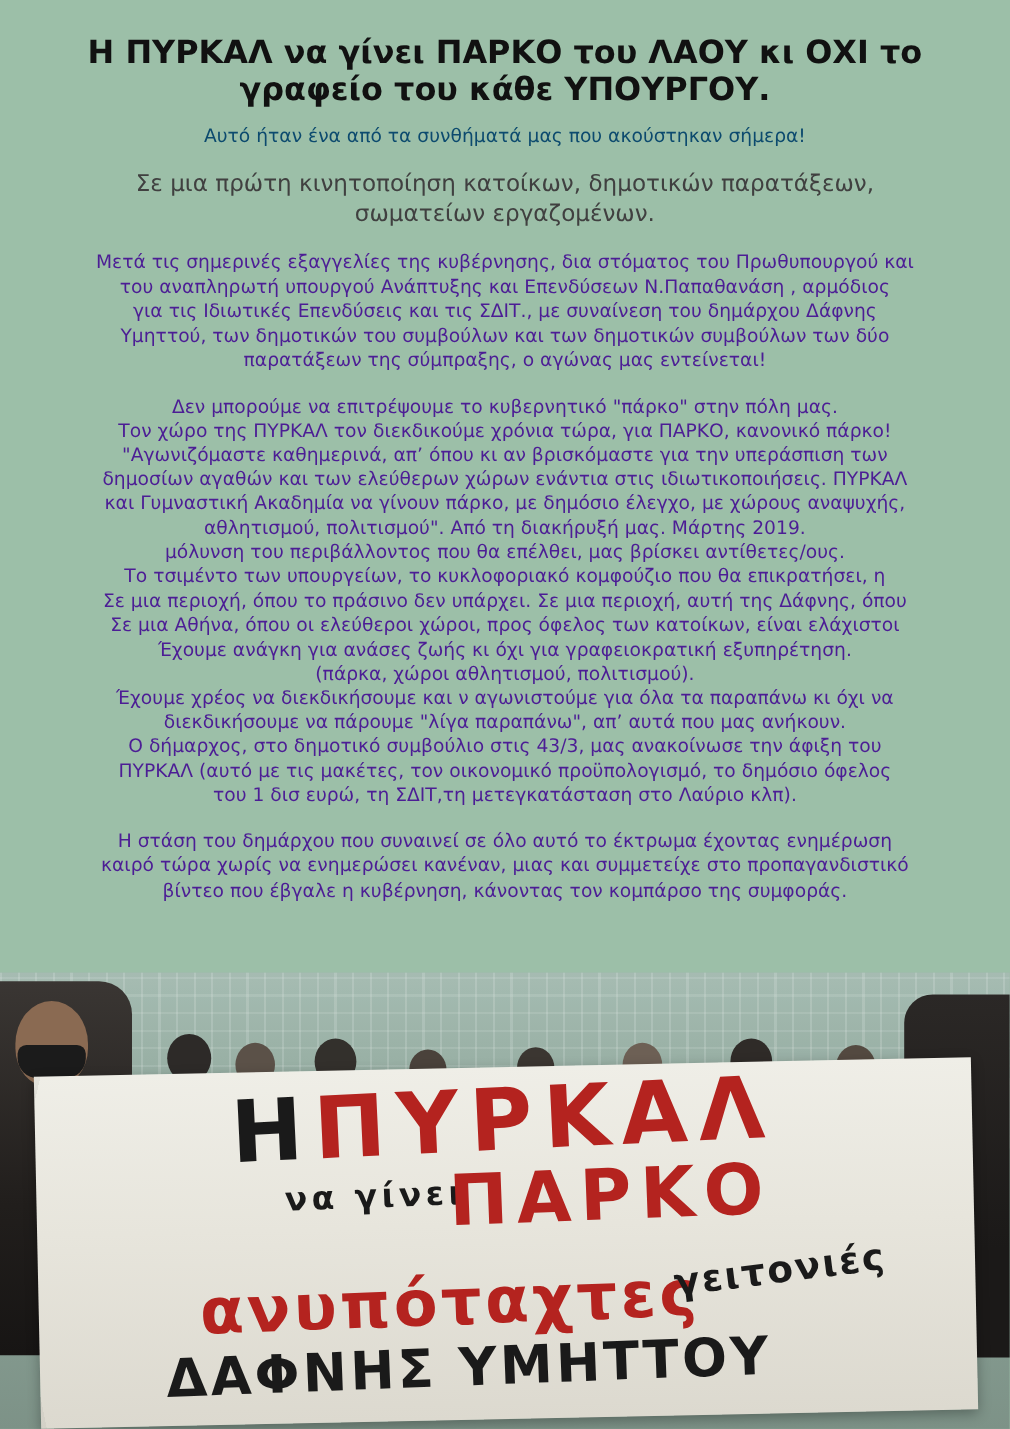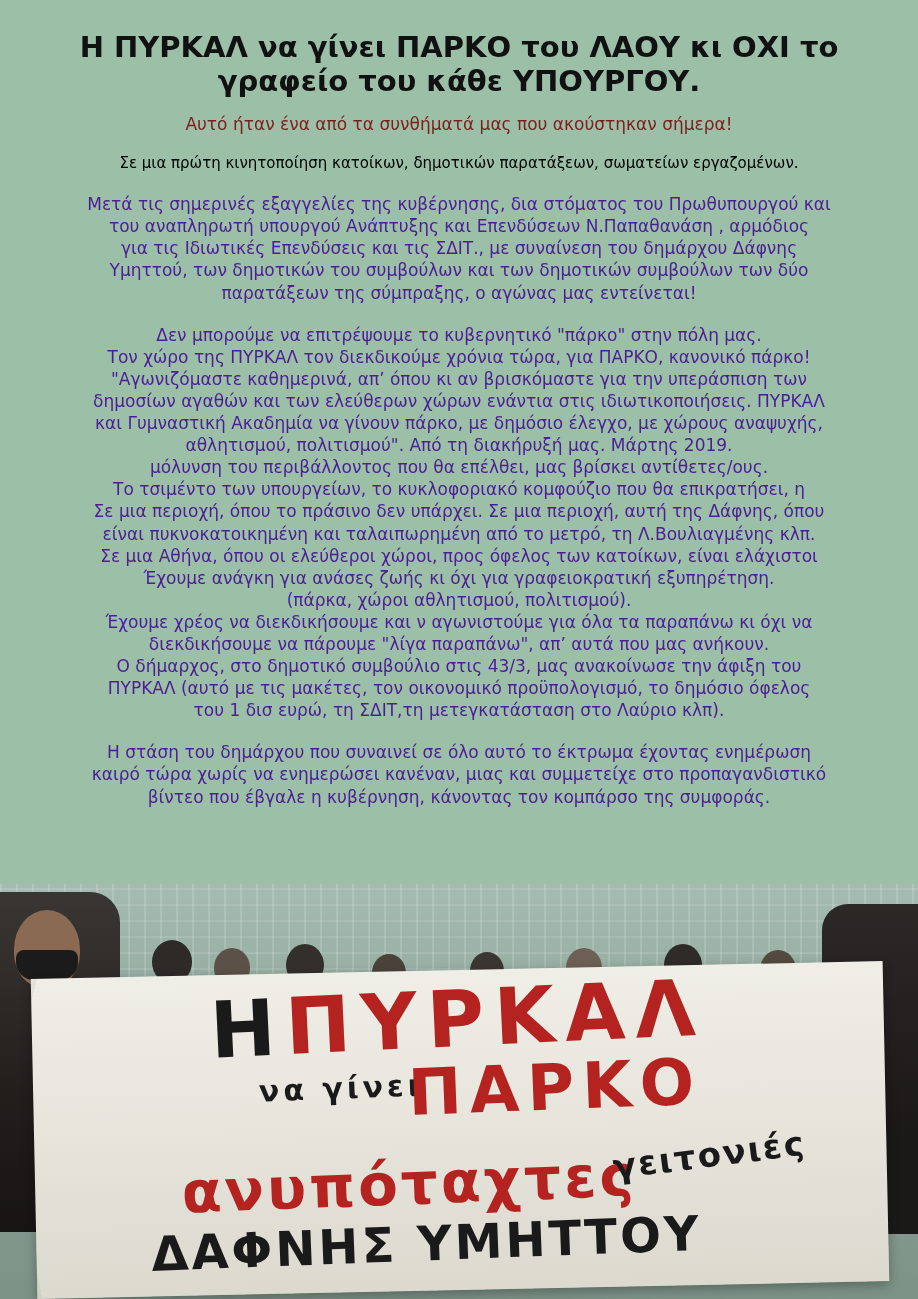--- a/index.html
+++ b/index.html
@@ -32,27 +32,27 @@
     font-weight: bold;
     line-height: 1.18;
     letter-spacing: 0px;
     margin: 0 6px 16px 6px;
     color: #111111;
   }
   .lead {
     font-size: 17px;
     line-height: 1.25;
     margin: 0 40px 18px 40px;
-    color: #7f1d1d;
+    color: #0c4a6e;
   }
   .lead2 {
-    font-size: 15px;
+    font-size: 21px;
     line-height: 1.3;
     margin: 0 58px 20px 58px;
-    color: #000000;
+    color: #404040;
   }
   .para {
     font-size: 17px;
     line-height: 1.3;
     margin: 0 10px 18px 10px;
     color: #4c1d95;
   }
   .para.block {
     margin-bottom: 20px;
   }
@@ -249,21 +249,20 @@
     <div class="para block">
       <span class="ln">Δεν μπορούμε να επιτρέψουμε το κυβερνητικό "πάρκο" στην πόλη μας.</span>
       <span class="ln">Τον χώρο της ΠΥΡΚΑΛ τον διεκδικούμε χρόνια τώρα, για ΠΑΡΚΟ, κανονικό πάρκο!</span>
       <span class="ln">"Αγωνιζόμαστε καθημερινά, απ’ όπου κι αν βρισκόμαστε για την υπεράσπιση των</span>
       <span class="ln">δημοσίων αγαθών και των ελεύθερων χώρων ενάντια στις ιδιωτικοποιήσεις. ΠΥΡΚΑΛ</span>
       <span class="ln">και Γυμναστική Ακαδημία να γίνουν πάρκο, με δημόσιο έλεγχο, με χώρους αναψυχής,</span>
       <span class="ln">αθλητισμού, πολιτισμού". Από τη διακήρυξή μας. Μάρτης 2019.</span>
       <span class="ln">μόλυνση του περιβάλλοντος που θα επέλθει, μας βρίσκει αντίθετες/ους.</span>
       <span class="ln">Το τσιμέντο των υπουργείων, το κυκλοφοριακό κομφούζιο που θα επικρατήσει, η</span>
       <span class="ln">Σε μια περιοχή, όπου το πράσινο δεν υπάρχει. Σε μια περιοχή, αυτή της Δάφνης, όπου</span>
-      <span class="ln">είναι πυκνοκατοικημένη και ταλαιπωρημένη από το μετρό, τη Λ.Βουλιαγμένης κλπ.</span>
       <span class="ln">Σε μια Αθήνα, όπου οι ελεύθεροι χώροι, προς όφελος των κατοίκων, είναι ελάχιστοι</span>
       <span class="ln">Έχουμε ανάγκη για ανάσες ζωής κι όχι για γραφειοκρατική εξυπηρέτηση.</span>
       <span class="ln">(πάρκα, χώροι αθλητισμού, πολιτισμού).</span>
       <span class="ln">Έχουμε χρέος να διεκδικήσουμε και ν αγωνιστούμε για όλα τα παραπάνω κι όχι να</span>
       <span class="ln">διεκδικήσουμε να πάρουμε "λίγα παραπάνω", απ’ αυτά που μας ανήκουν.</span>
       <span class="ln">Ο δήμαρχος, στο δημοτικό συμβούλιο στις 43/3, μας ανακοίνωσε την άφιξη του</span>
       <span class="ln">ΠΥΡΚΑΛ (αυτό με τις μακέτες, τον οικονομικό προϋπολογισμό, το δημόσιο όφελος</span>
       <span class="ln">του 1 δισ ευρώ, τη ΣΔΙΤ,τη μετεγκατάσταση στο Λαύριο κλπ).</span>
     </div>
 

